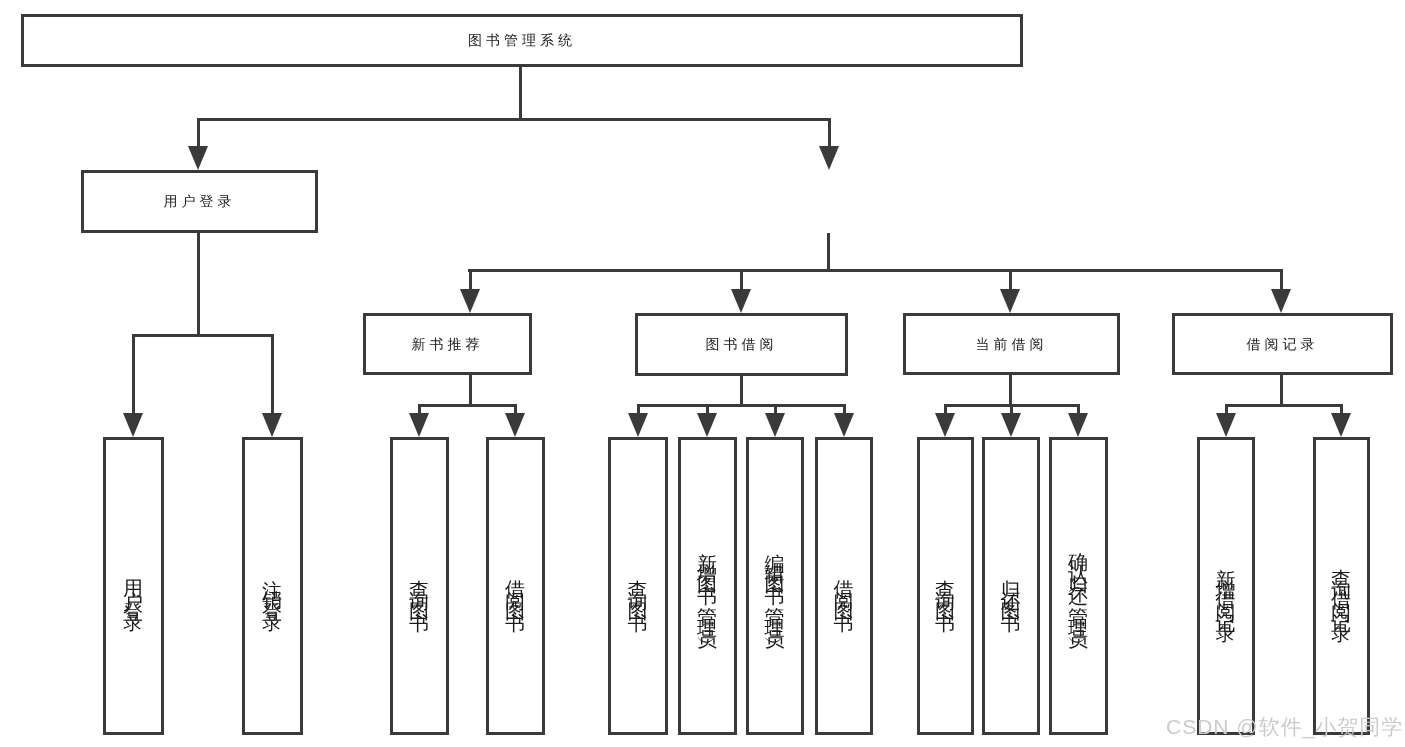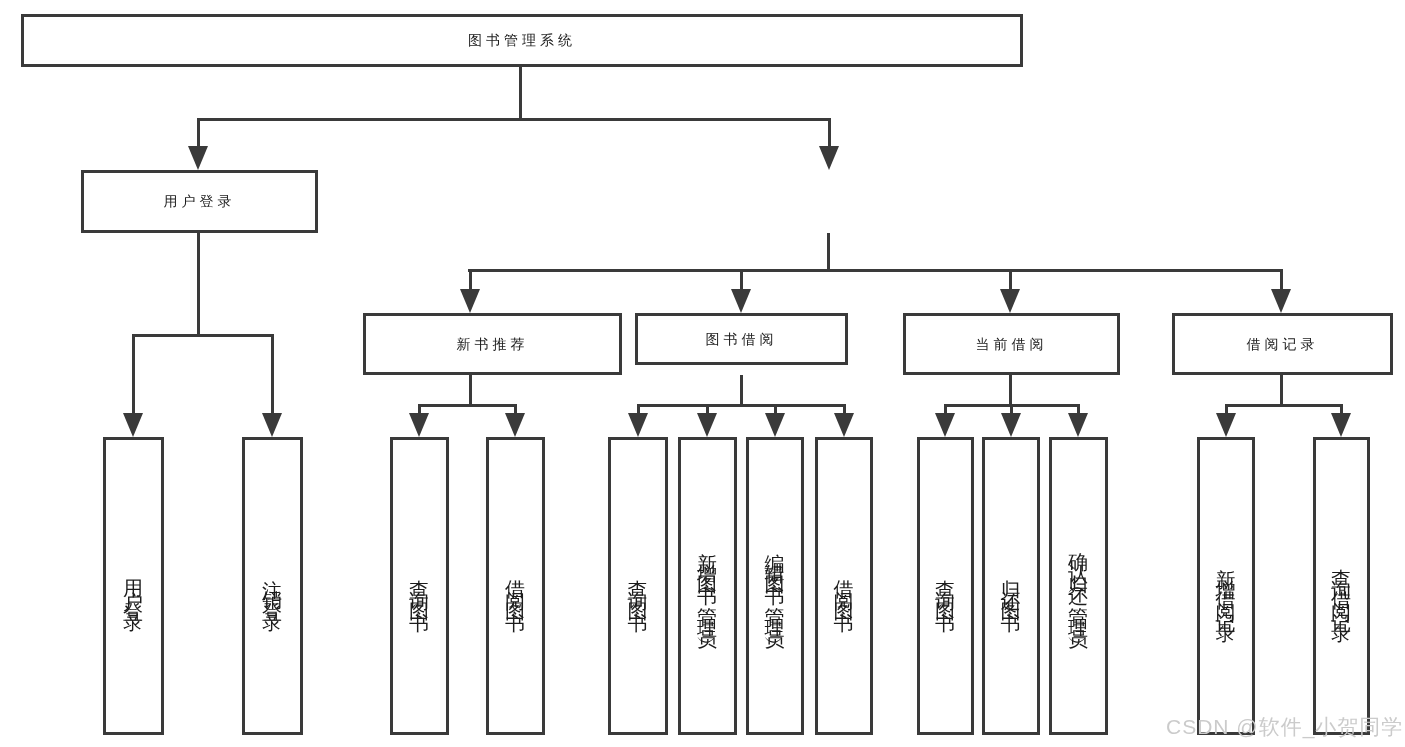--- a/index.html
+++ b/index.html
@@ -85,22 +85,22 @@
   <div class="line" style="left:468px;top:269px;width:814px;height:3px"></div>
   <div class="line" style="left:469px;top:269px;width:3px;height:22px"></div>
   <div class="line" style="left:740px;top:269px;width:3px;height:22px"></div>
   <div class="line" style="left:1009px;top:269px;width:3px;height:22px"></div>
   <div class="line" style="left:1280px;top:269px;width:3px;height:22px"></div>
   <div class="arrow" style="left:460px;top:289px"></div>
   <div class="arrow" style="left:731px;top:289px"></div>
   <div class="arrow" style="left:1000px;top:289px"></div>
   <div class="arrow" style="left:1271px;top:289px"></div>
 
-  <div class="box" style="left:363px;top:313px;width:259px;height:62px">新书推荐</div>
-  <div class="box" style="left:635px;top:313px;width:213px;height:52px">图书借阅</div>
+  <div class="box" style="left:363px;top:313px;width:169px;height:62px">新书推荐</div>
+  <div class="box" style="left:635px;top:313px;width:213px;height:63px">图书借阅</div>
   <div class="box" style="left:1172px;top:313px;width:221px;height:62px">借阅记录</div>
   <div class="box" style="left:903px;top:313px;width:217px;height:62px">当前借阅</div>
 
   <div class="line" style="left:469px;top:375px;width:3px;height:31px"></div>
   <div class="line" style="left:418px;top:404px;width:99px;height:3px"></div>
   <div class="line" style="left:418px;top:404px;width:3px;height:11px"></div>
   <div class="line" style="left:514px;top:404px;width:3px;height:11px"></div>
   <div class="arrow" style="left:409px;top:413px"></div>
   <div class="arrow" style="left:505px;top:413px"></div>
 

